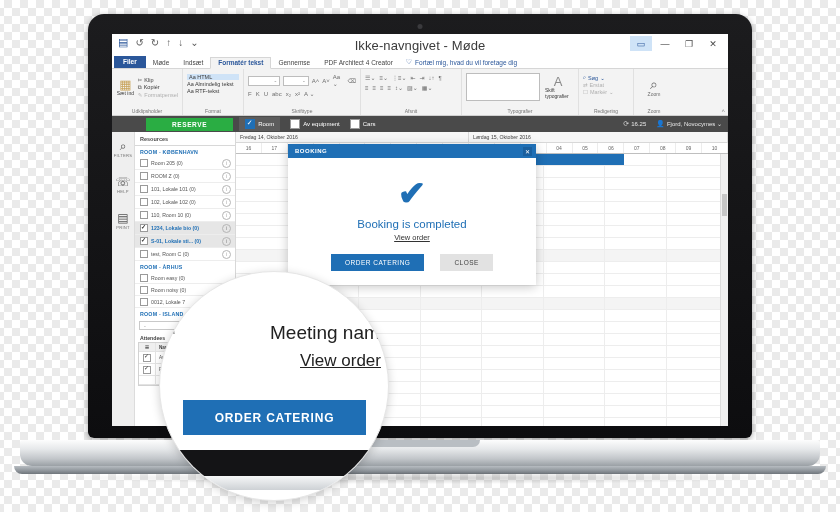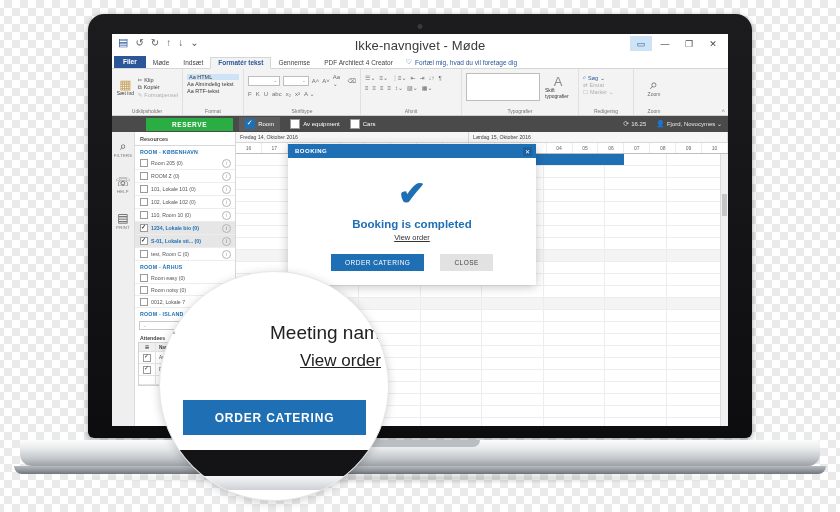--- a/index.html
+++ b/index.html
@@ -158,21 +158,21 @@
   
   .dialog{position:absolute;left:176px;top:110px;width:248px;background:#fff;
           box-shadow:0 2px 10px rgba(0,0,0,.22);}
   .dlghdr{height:14px;background:#1f6fb5;color:#fff;display:flex;align-items:center;
           justify-content:space-between;padding:0 4px 0 7px;}
   .dlghdr .t{font-size:6px;font-weight:bold;letter-spacing:.5px;}
   .dlgclose{width:9px;height:9px;background:#1a5f9e;color:#fff;font-size:6px;
             display:flex;align-items:center;justify-content:center;}
   .dlgbody{padding:18px 0 0 0;text-align:center;}
   .tick{font-size:34px;color:#1f6fb5;line-height:1;font-weight:bold;}
-  .donetxt{font-size:11.5px;color:#1f6fb5;margin-top:8px;font-weight:bold;}
+  .donetxt{font-size:11.5px;color:#1f6fb5;margin-top:8px;}
   .mtname{font-size:8px;color:#333;margin-top:40px;}
   .vieworder{font-size:7.5px;color:#333;text-decoration:underline;margin-top:3px;}
   .dlgfoot{display:flex;justify-content:center;gap:16px;padding:12px 0 14px 0;}
   .btn{font-size:6.5px;letter-spacing:.5px;padding:5px 14px;}
   .btn.primary{background:#1f6fb5;color:#fff;}
   .btn.secondary{background:#e2e2e2;color:#444;}
 
   
   .mag-circle{
     position:absolute;left:159px;top:271px;width:228px;height:228px;border-radius:50%;

